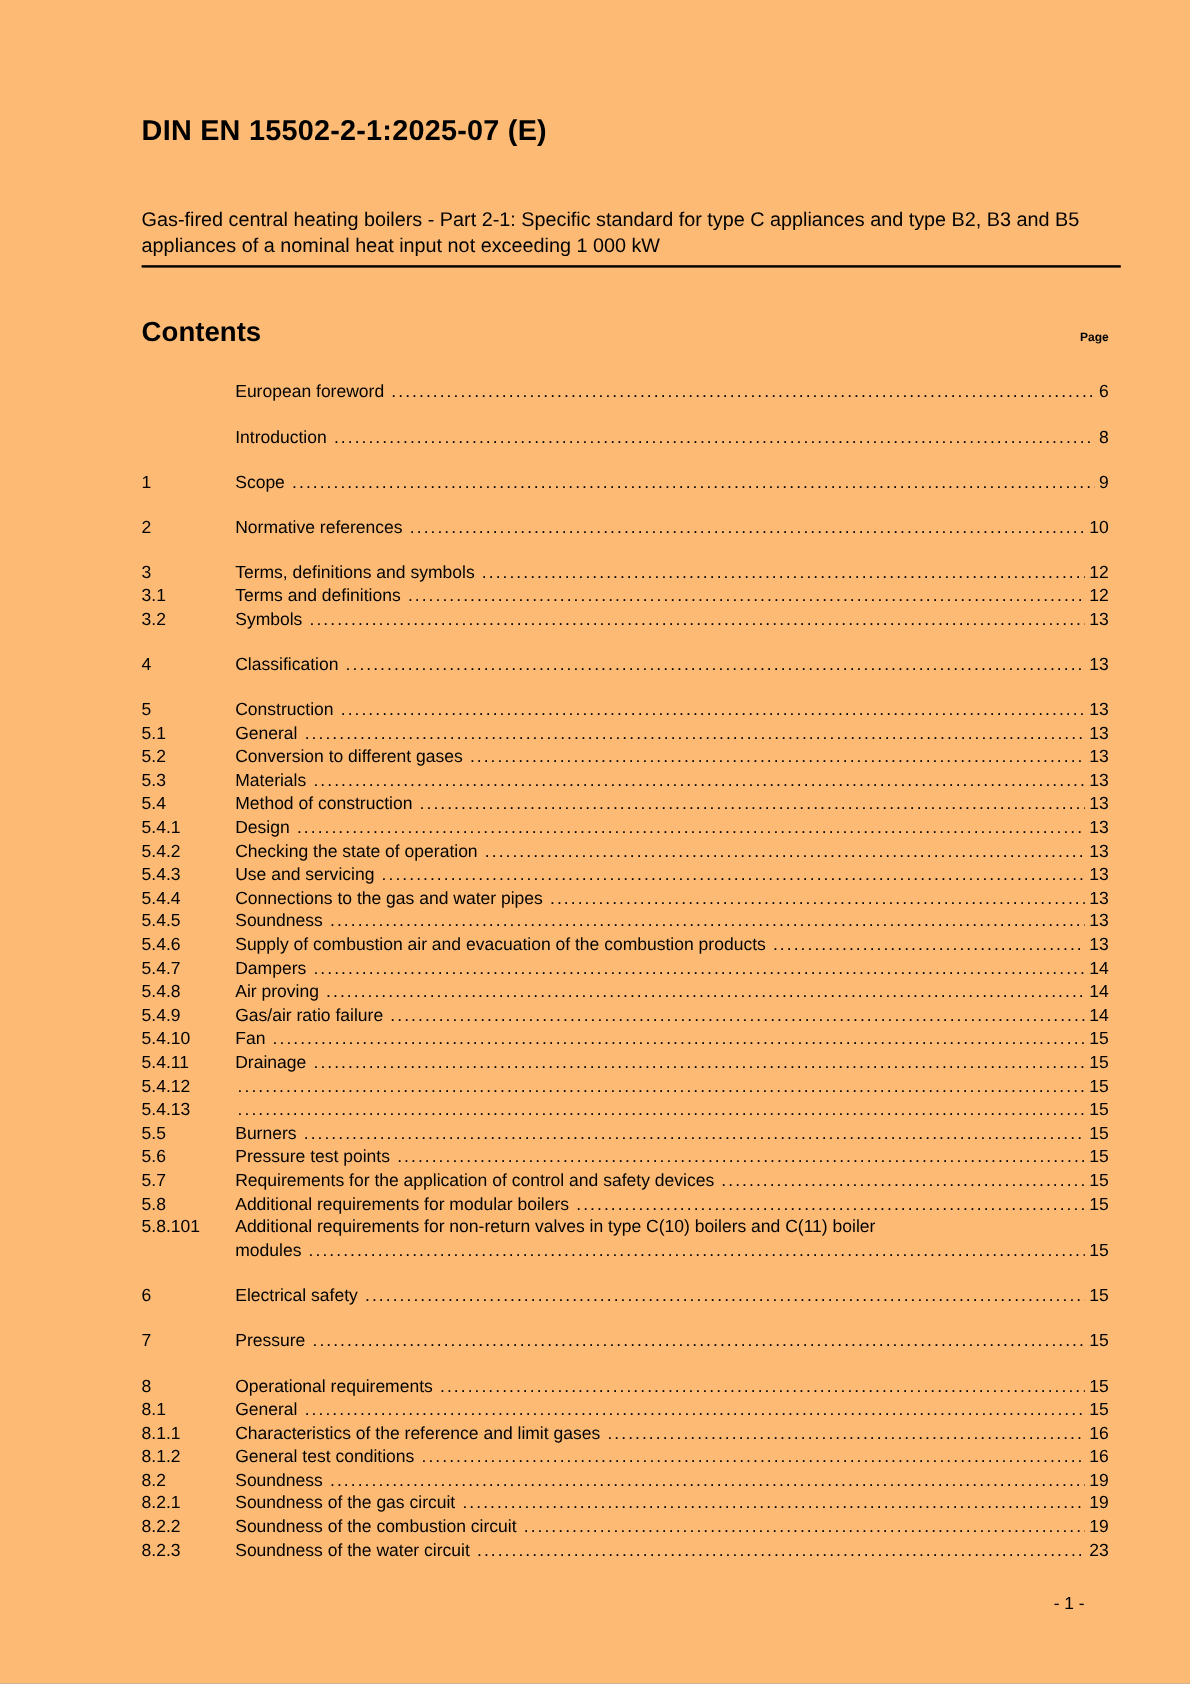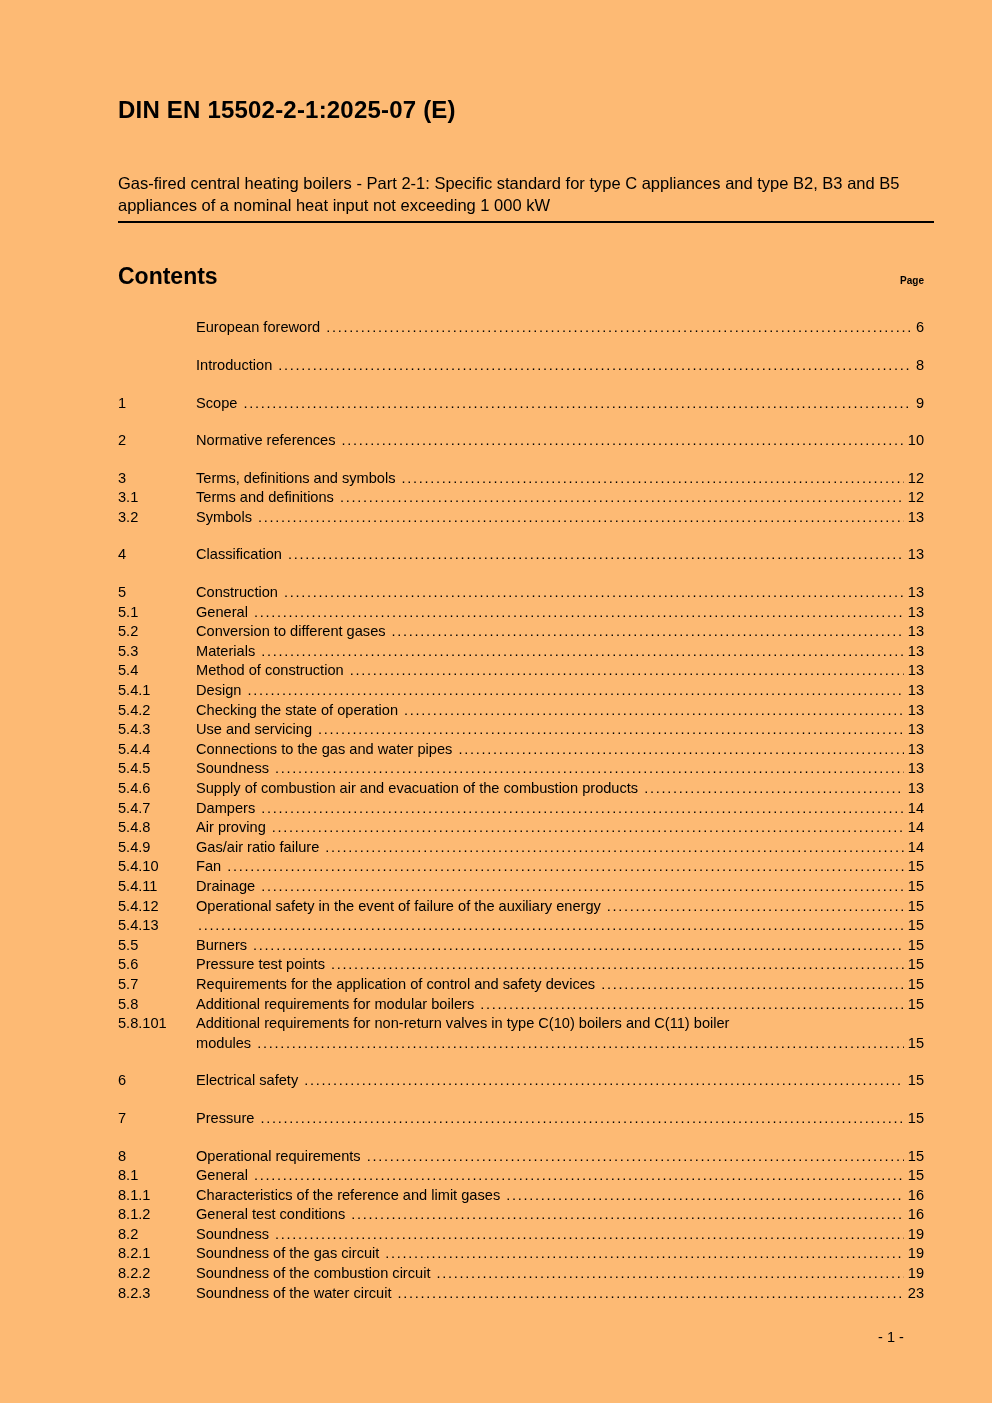--- a/index.html
+++ b/index.html
@@ -263,21 +263,20 @@
           <span class="pg">15</span>
         </div>
         <div class="toc-row">
           <span class="num">5.4.11</span>
           <span class="label">Drainage</span>
           <span class="dots">.....................................................................................................................................................</span>
           <span class="pg">15</span>
         </div>
         <div class="toc-row">
           <span class="num">5.4.12</span>
-          <span class="label">Operational safety in the event of failure of the auxiliary energy</span>
           <span class="dots">.....................................................................................................................................................</span>
           <span class="pg">15</span>
         </div>
         <div class="toc-row">
           <span class="num">5.4.13</span>
           <span class="dots">.....................................................................................................................................................</span>
           <span class="pg">15</span>
         </div>
         <div class="toc-row">
           <span class="num">5.5</span>

